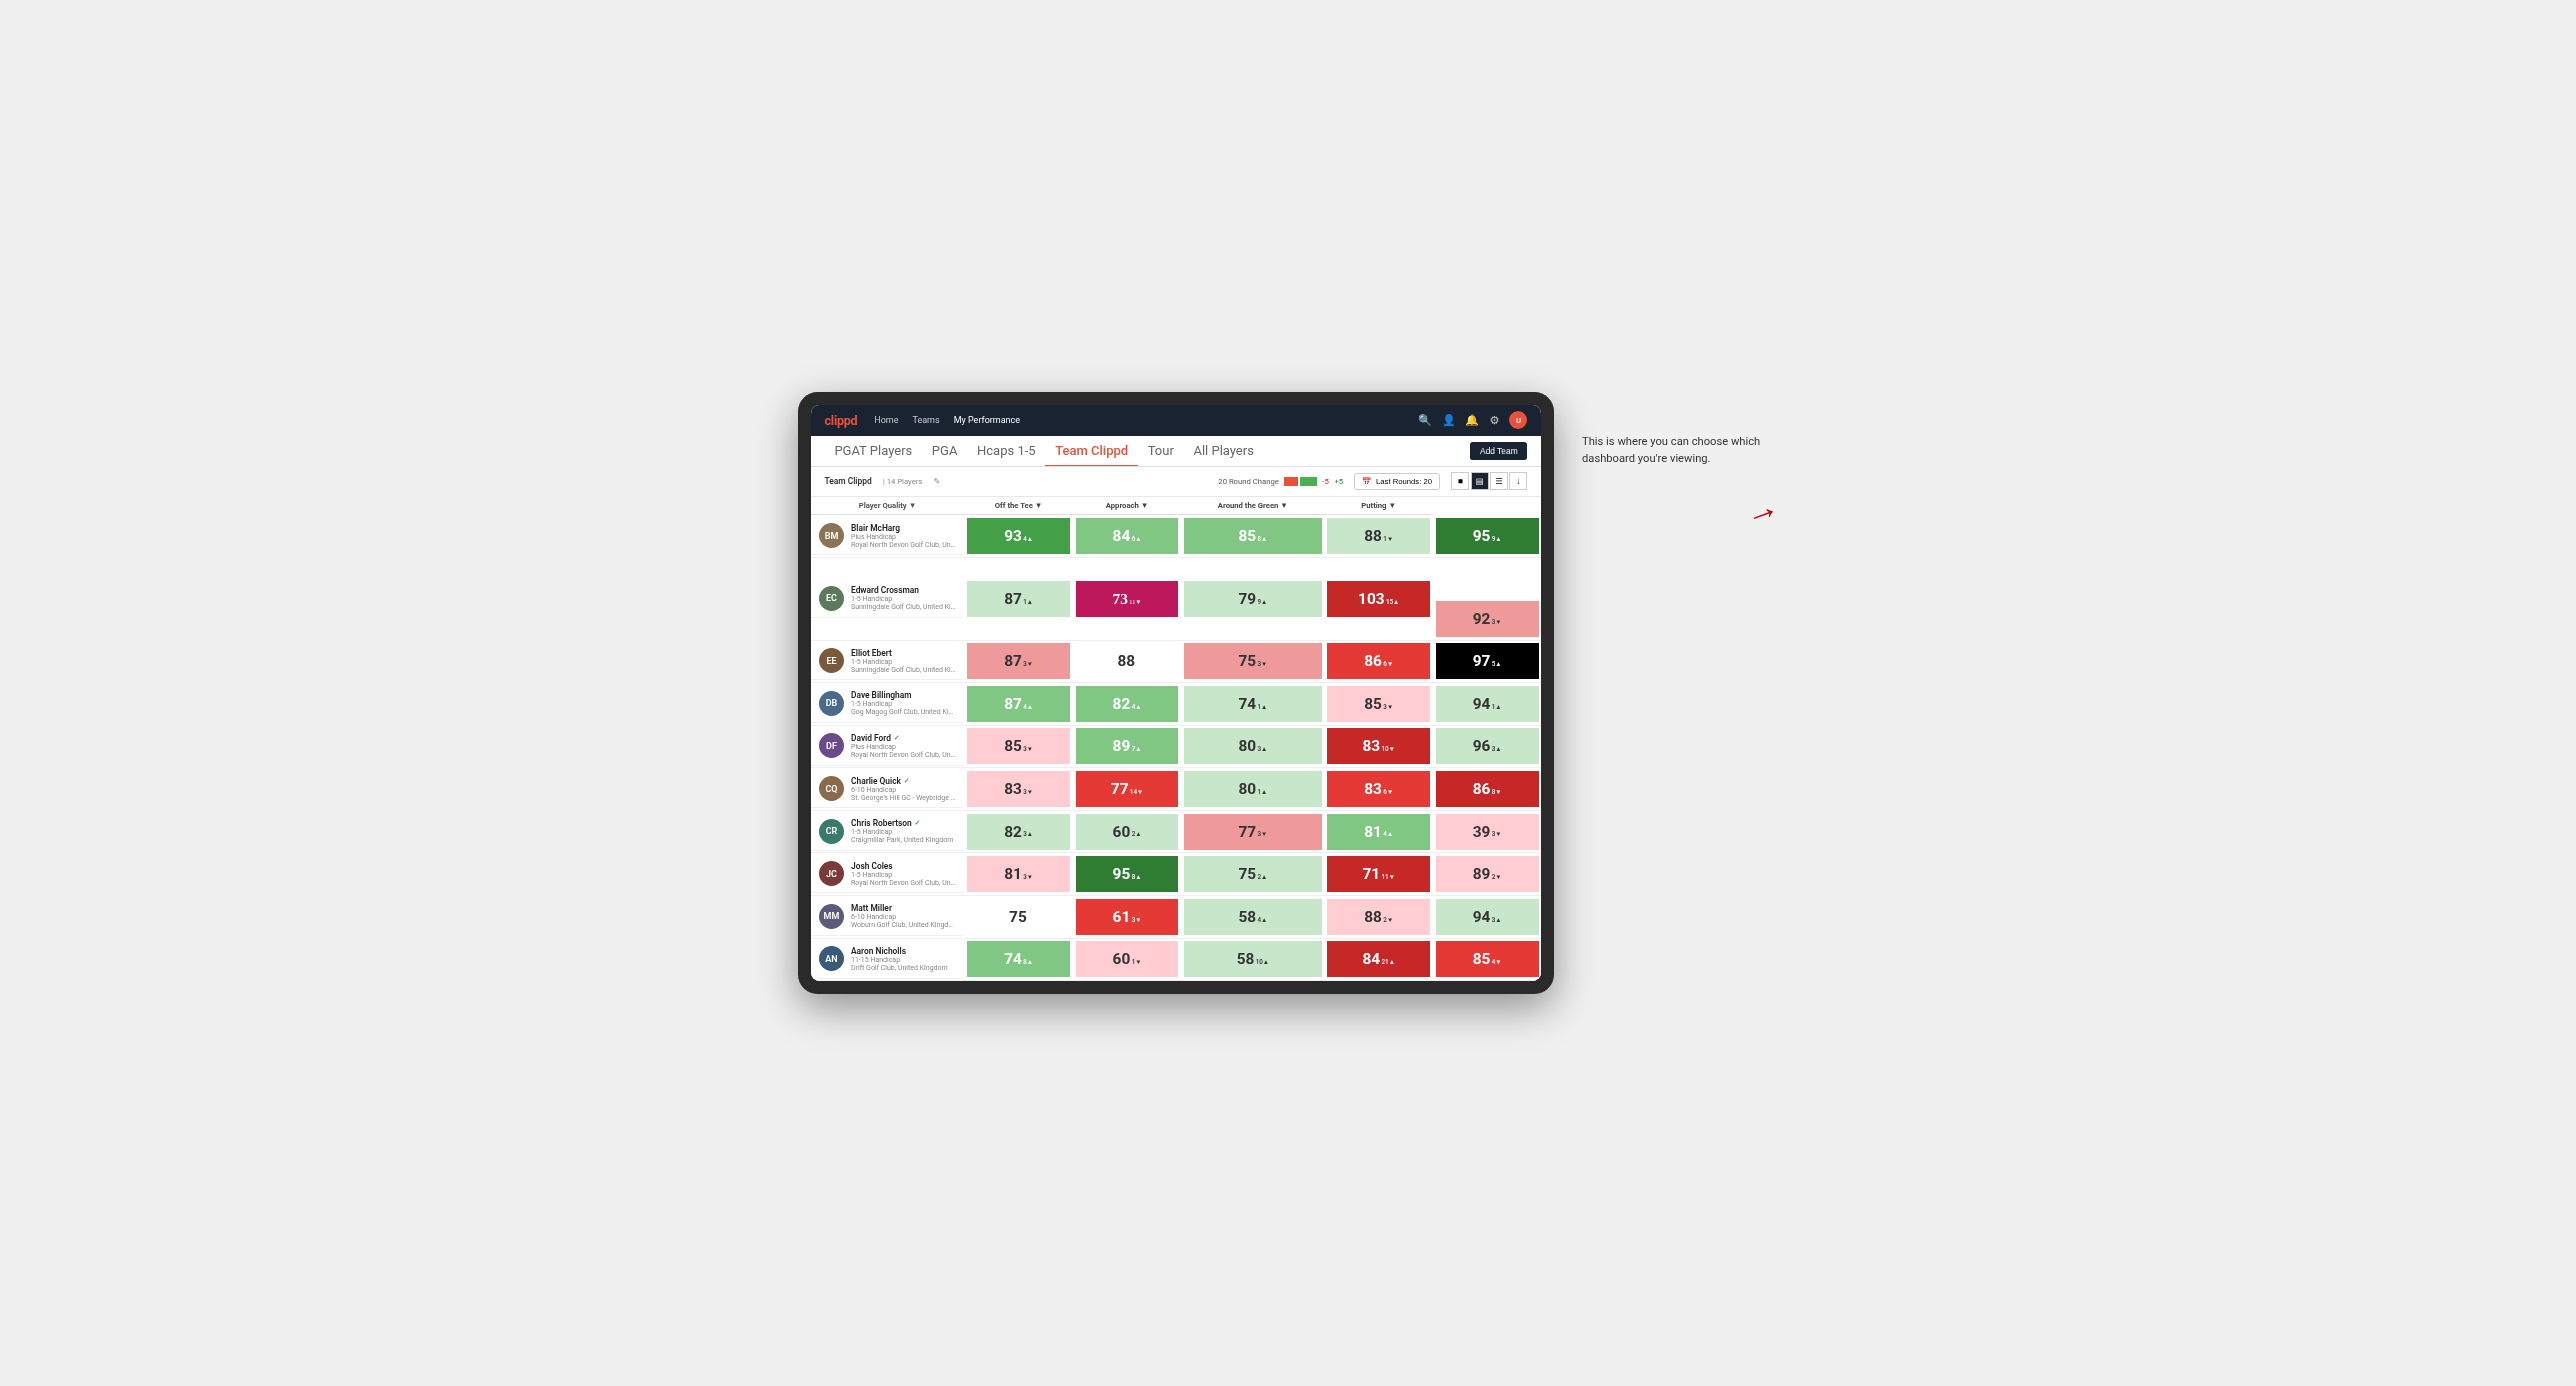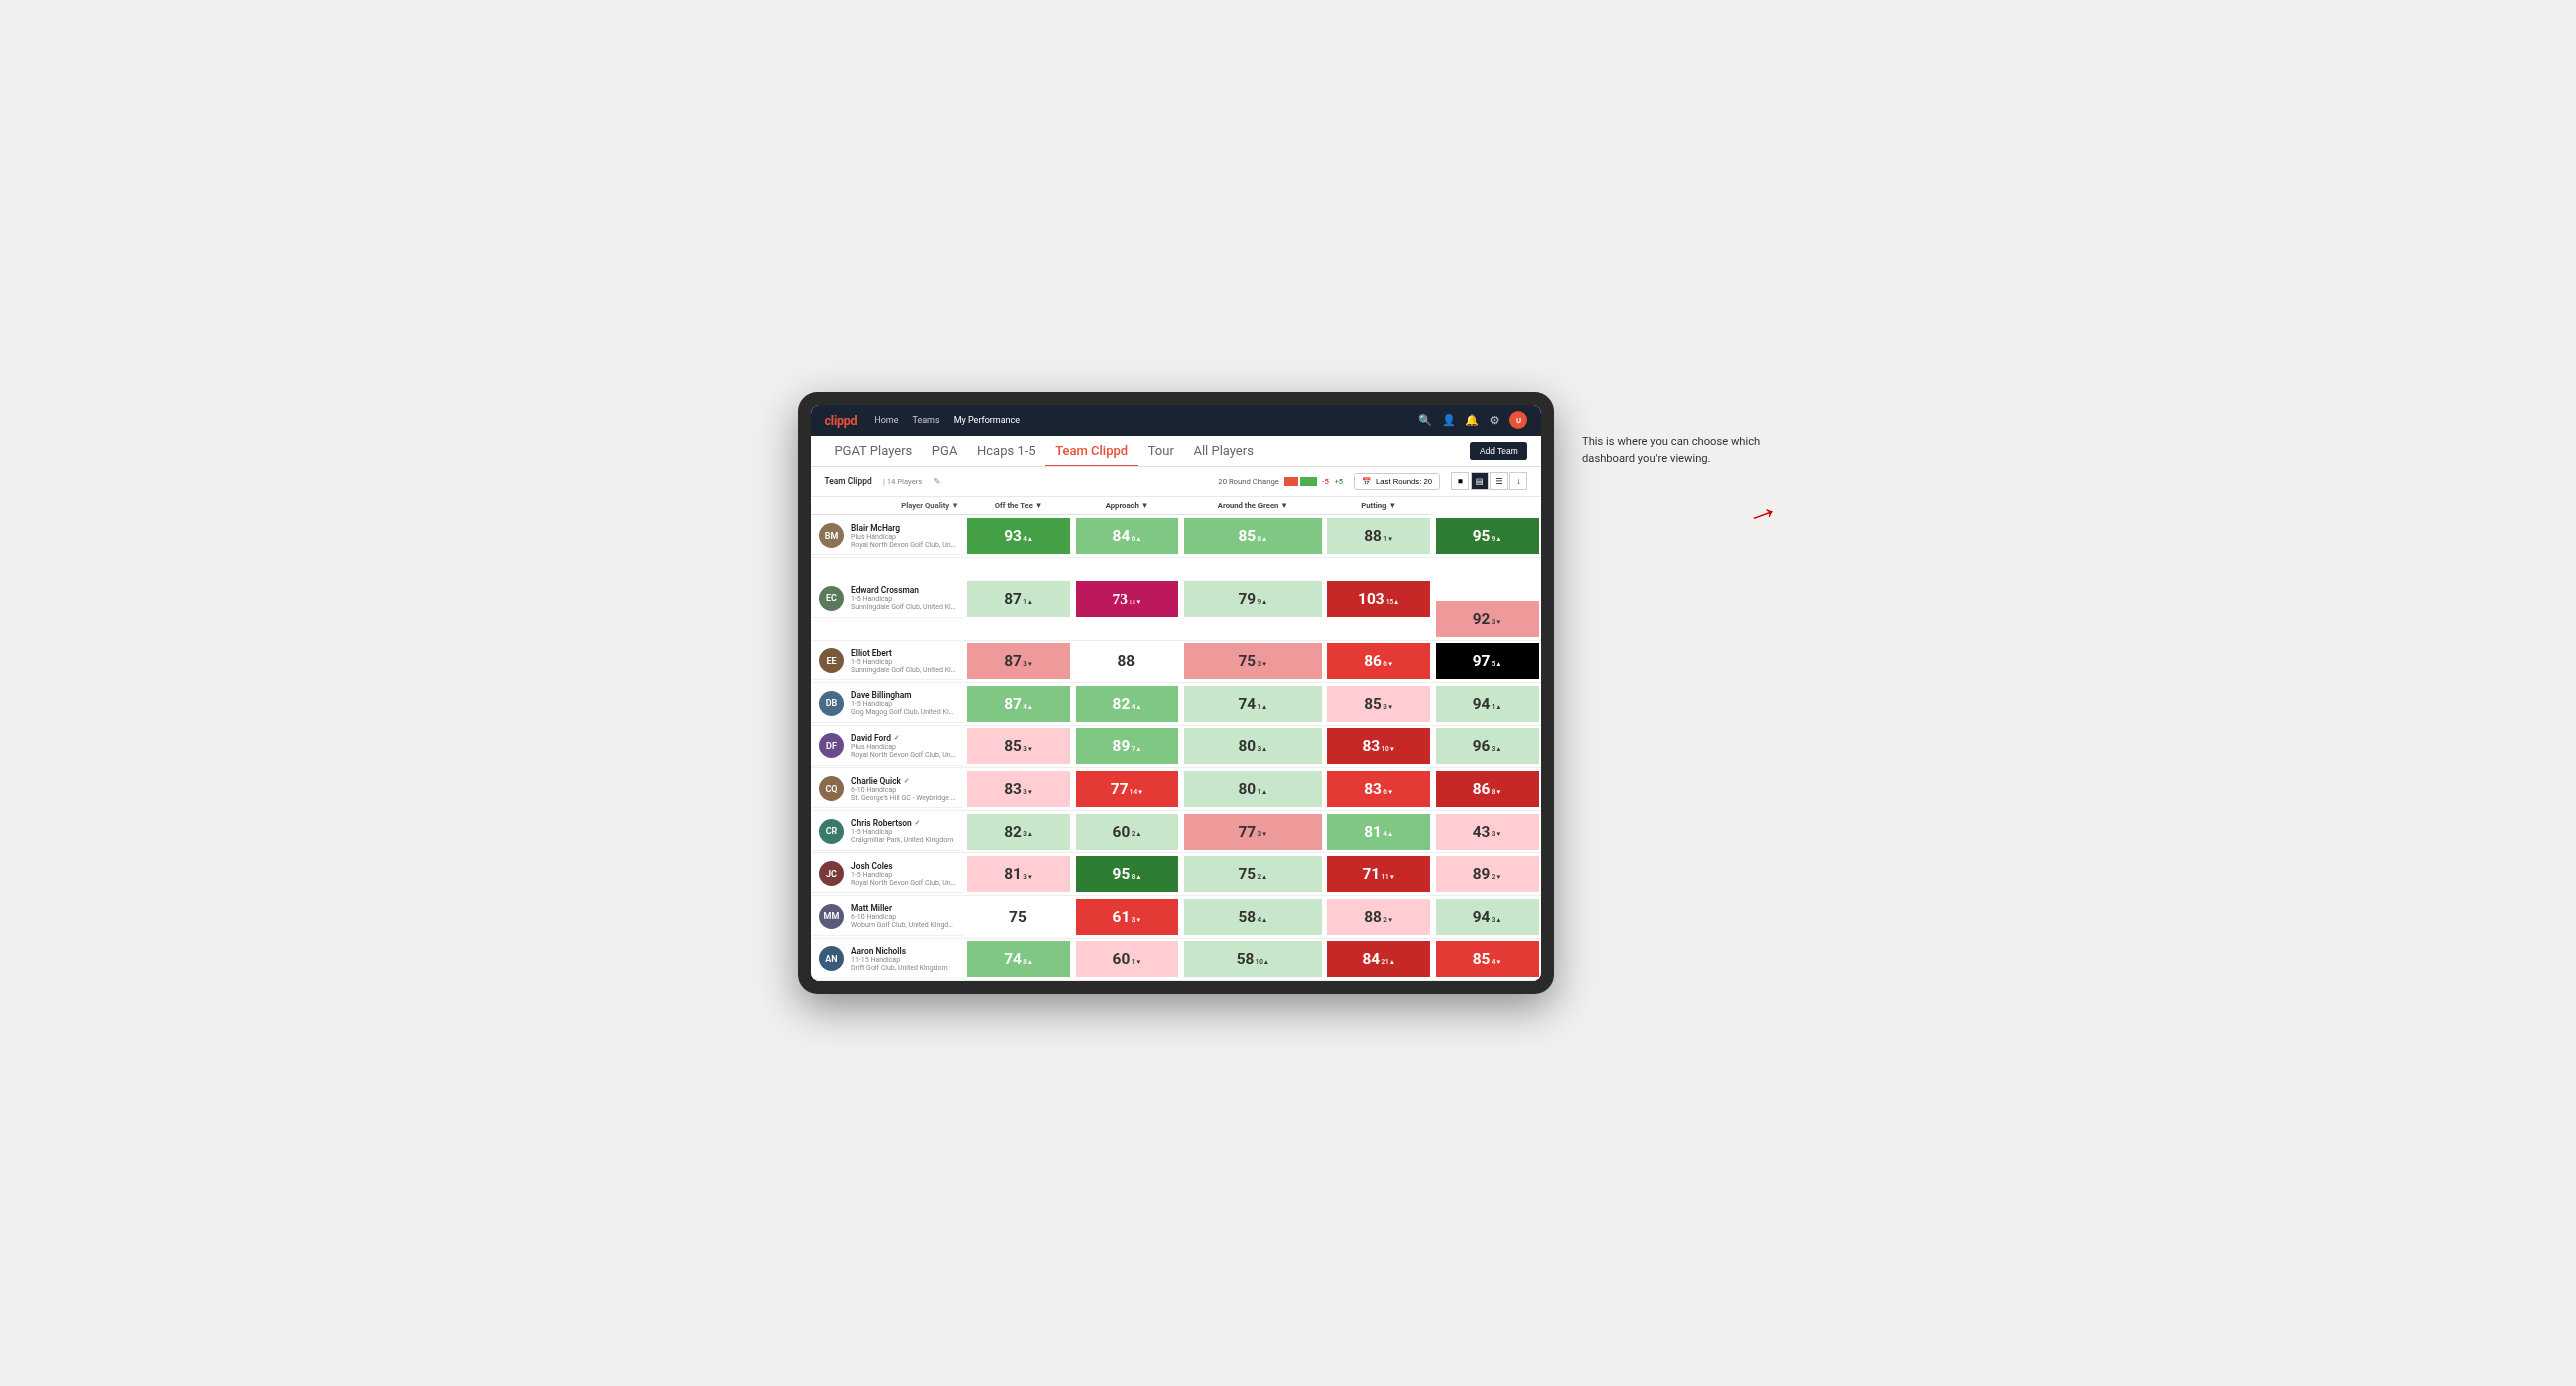--- a/index.html
+++ b/index.html
@@ -216,21 +216,21 @@
     .data-table {
       width: 100%;
       border-collapse: collapse;
       background: #fff;
     }
 
     .col-header {
       font-size: 7.7px;
       color: #555;
       padding: 4.2px 5.6px;
-      text-align: right;
+      text-align: center;
       background: #fff;
       white-space: nowrap;
     }
 
     .player-col {
       width: 126px;
       min-width: 112px;
     }
 
     .player-cell {
@@ -790,21 +790,21 @@
                 <td style="padding: 2.8px; border-bottom: 0.7px solid rgb(238, 238, 238);">
                   <div class="score-box" style="background: rgb(129, 199, 132); color: white; min-width: 56px; padding: 0px 5.6px;">
                     <span class="score-num">81</span>
                     <span class="score-change">
                       <span style="font-size:6.3px;">4▲</span>
                     </span>
                   </div>
                 </td>
                 <td style="padding: 2.8px; border-bottom: 0.7px solid rgb(238, 238, 238);">
                   <div class="score-box" style="background: rgb(255, 205, 210); color: rgb(51, 51, 51); min-width: 56px; padding: 0px 5.6px;">
-                    <span class="score-num">43</span>
+                    <span class="score-num">39</span>
                     <span class="score-change">
                       <span style="font-size:6.3px;">3▼</span>
                     </span>
                   </div>
                 </td>
               </tr>
               <tr>
                 <td style="border-bottom: 0.7px solid rgb(240, 240, 240); padding: 0px;">
                   <div class="player-cell">
                     <div class="player-avatar" style="background: rgb(122, 58, 58);">JC</div>

